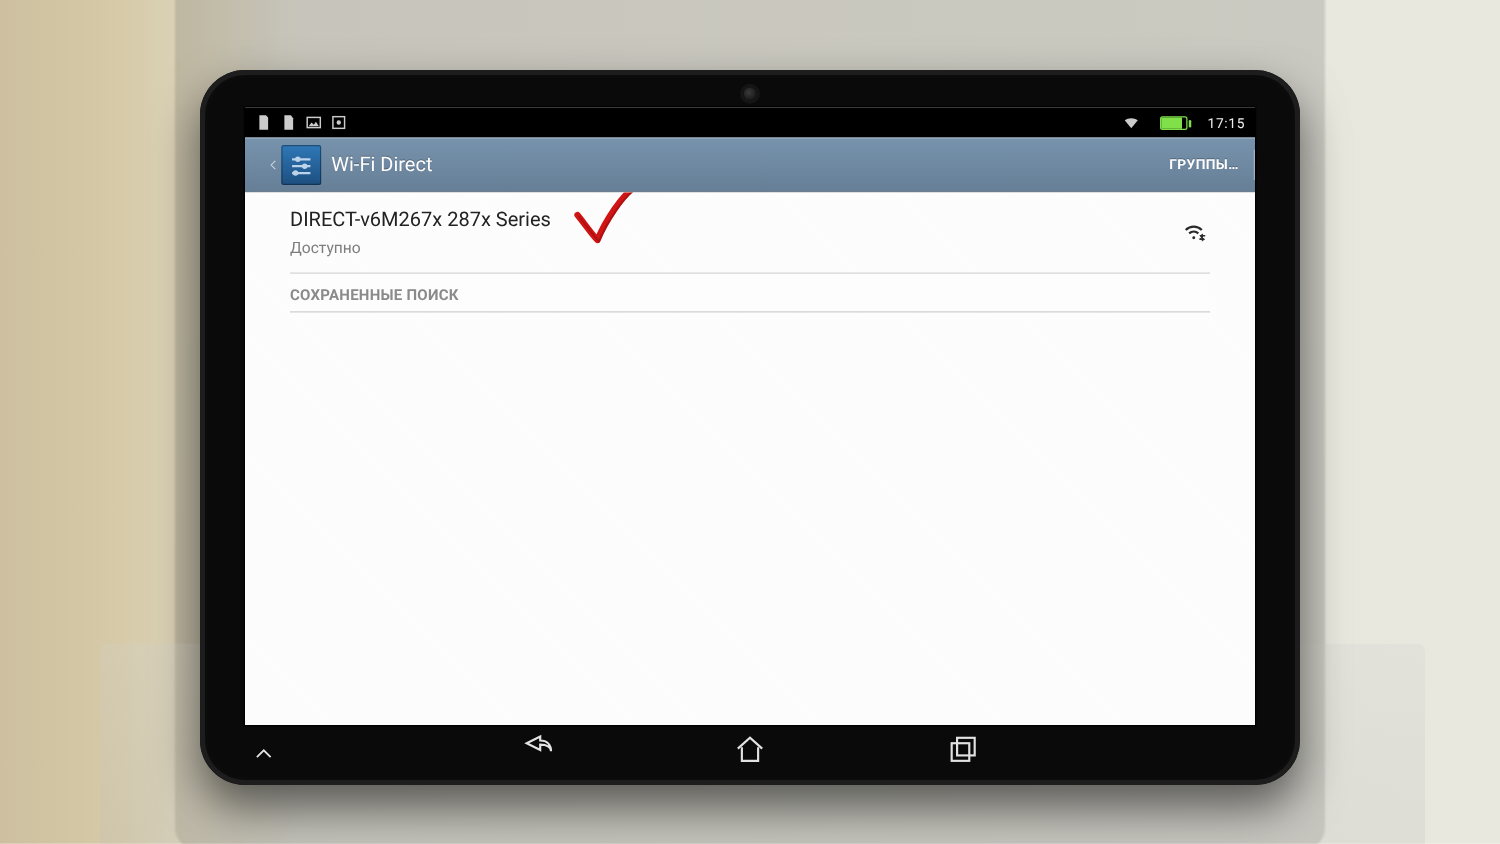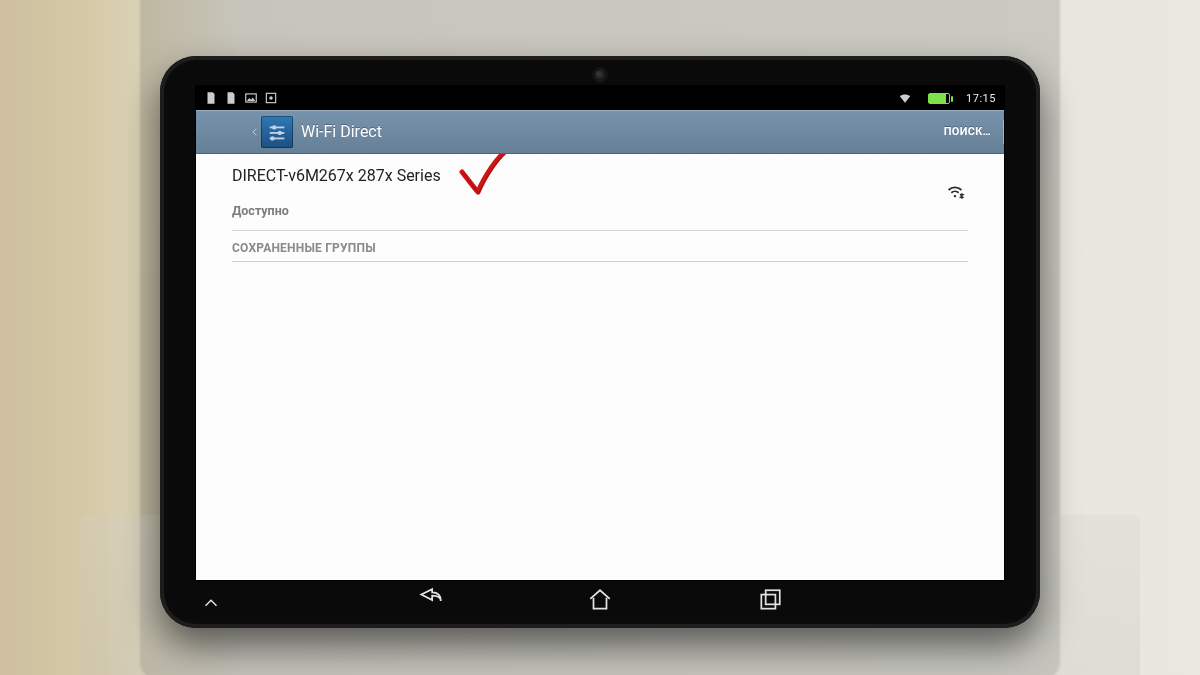--- a/index.html
+++ b/index.html
@@ -60,21 +60,21 @@
   .clock { color:#eee; font-weight:400; letter-spacing:.5px; }
   
   .action-bar {
     height: 44px;
     background: linear-gradient(#7893ad, #667f97);
     border-bottom: 1px solid #4e647a;
     display: flex; align-items: center; color: #fff;
     box-shadow: inset 0 1px 0 rgba(255,255,255,.25);
   }
   .ab-back {
-    display: flex; align-items: center; height: 100%; padding: 0 4px 0 17px; margin-left: 36px;
+    display: flex; align-items: center; height: 100%; padding: 0 4px 0 17px;
   }
   .ab-chevron {
     width: 12px; height:100%; display:flex; align-items:center; justify-content:center; color:#d7e0ea;
   }
   .ab-appicon {
     width: 32px; height: 32px; margin: 0 8px 0 0;
     background: linear-gradient(#2f78b7,#1d4f80);
     border-radius: 2px;
     display:flex; align-items:center; justify-content:center;
     box-shadow: inset 0 0 0 1px rgba(0,0,0,.35);
@@ -105,21 +105,21 @@
     border-top: 1px solid #d6d6d6;
     background: rgba(255,255,255,.25);
   }
   .device-row {
     display:flex; align-items:center; padding: 10px 0 12px 0;
     border-bottom: 1px solid #d3d3d3;
     position: relative;
   }
   .device-texts { display:flex; flex-direction:column; }
   .device-name { font-size: 16px; color:#222; }
-  .device-status { font-size: 12.5px; color:#7d7d7d; margin-top:18px;font-weight:bold; }
+  .device-status { font-size: 12.5px; color:#7d7d7d; margin-top:6px; }
   .device-wifi { margin-left:auto; margin-right: 2px; color:#333; }
   .device-wifi svg { width:22px; height:22px; }
   
   .annotation-check {
     position:absolute; left: 224px; top: -14px; width: 64px; height: 56px;
     pointer-events:none;
   }
   .annotation-check svg { width:100%; height:100%; }
   
   .navbar {
@@ -193,21 +193,21 @@
             <line x1="4" y1="13" x2="20" y2="13" stroke="#bcd3ea" stroke-width="2"></line>
             <circle cx="15" cy="13" r="2.4" fill="#bcd3ea"></circle>
             <line x1="4" y1="19" x2="20" y2="19" stroke="#bcd3ea" stroke-width="2"></line>
             <circle cx="7" cy="19" r="2.4" fill="#bcd3ea"></circle>
           </svg>
         </span>
         <span class="ab-title">Wi-Fi Direct</span>
       </div>
       <div class="ab-spacer"></div>
       <div class="ab-action">
-        <span>ПОИСК…</span>
+        <span>ГРУППЫ…</span>
       </div>
       <div class="ab-sep"></div>
     </div>
 
     <div class="content">
       <div class="panel">
 
 
         <div class="device-row">
           <div class="device-texts">
@@ -227,21 +227,21 @@
           </span>
 
           <div class="annotation-check">
             <svg viewBox="0 0 64 56">
               <path d="M6 30 C 14 40, 18 46, 22 50 C 26 40, 42 10, 58 4" fill="none" stroke="#D11515" stroke-width="5" stroke-linecap="round" stroke-linejoin="round"></path>
               <path d="M6 30 C 14 40, 18 46, 22 50 C 26 40, 42 10, 58 4" fill="none" stroke="#8a0c0c" stroke-width="1.5" stroke-linecap="round" opacity=".5" transform="translate(1.2 1.2)"></path>
             </svg>
           </div>
         </div>
 
-        <div class="section-header" style="border-top:none;">СОХРАНЕННЫЕ ГРУППЫ</div>
+        <div class="section-header" style="border-top:none;">СОХРАНЕННЫЕ ПОИСК</div>
       </div>
     </div>
 
   </div>
 
   <div class="nav-caret">
     <svg viewBox="0 0 24 24">
         <path d="M6 15l6-6 6 6"></path>
       </svg>
   </div>

